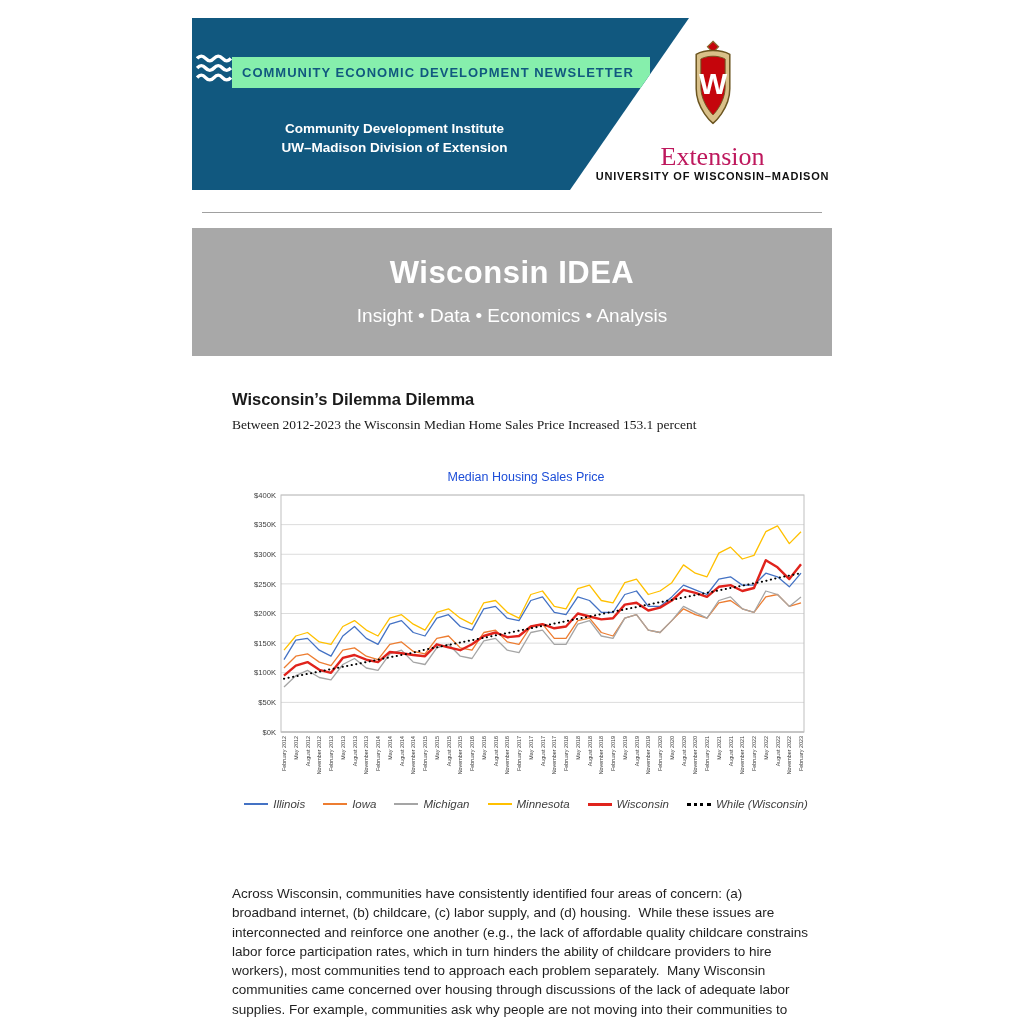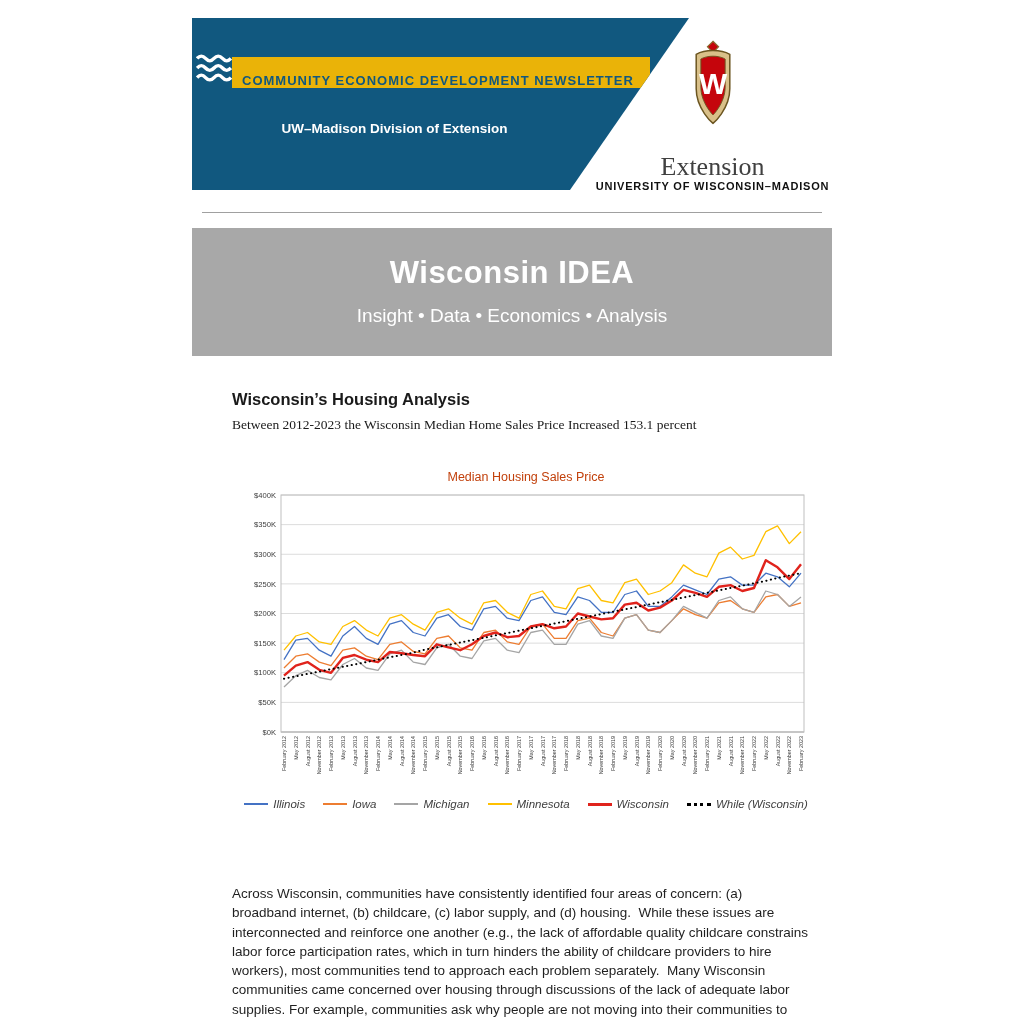--- a/index.html
+++ b/index.html
@@ -4,47 +4,47 @@
 <style>
   html,body{margin:0;padding:0;background:#fff;}
   .page{position:relative;width:1024px;height:1024px;background:#fff;overflow:hidden;
         font-family:"Liberation Sans",sans-serif;color:#1a1a1a;}
 
   
   .masthead{position:absolute;left:192px;top:18px;width:640px;height:172px;}
   .blue-block{position:absolute;left:0;top:0;width:497px;height:172px;background:#11587f;
               clip-path:polygon(0 0,497px 0,378px 172px,0 172px);}
   .wave-icon{position:absolute;left:4px;top:34px;width:36px;height:38px;}
-  .title-strip{position:absolute;left:40px;top:39px;width:418px;height:31px;background:#eab308;
-               display:flex;align-items:flex-end;}
+  .title-strip{position:absolute;left:40px;top:39px;width:418px;height:31px;background:#86efac;
+               display:flex;align-items:center;}
   .title-strip span{color:#11587f;font-weight:bold;font-size:13px;letter-spacing:1px;padding-left:10px;white-space:nowrap;}
   .org-lines{position:absolute;left:30px;top:101px;width:345px;text-align:center;color:#fff;
              font-size:13.5px;font-weight:bold;line-height:19px;}
 
   .brand-right{position:absolute;left:403px;top:22px;width:235px;text-align:center;}
   .crest{display:block;margin:0 auto;}
-  .ext-word{font-family:"Liberation Serif",serif;color:#404040;font-size:26px;line-height:26px;margin-top:20px;}
+  .ext-word{font-family:"Liberation Serif",serif;color:#be185d;font-size:26px;line-height:26px;margin-top:10px;}
   .univ-line{color:#111;font-size:11px;font-weight:bold;letter-spacing:0.8px;white-space:nowrap;}
 
   .divider{position:absolute;left:202px;top:212px;width:620px;height:1px;background:#a0a0a0;}
 
   
   .banner{position:absolute;left:192px;top:228px;width:640px;height:128px;background:#a8a8a8;
           text-align:center;color:#fff;}
   .banner h1{margin:27px 0 0 0;font-size:31px;font-weight:bold;letter-spacing:0.5px;}
   .banner-sub{margin-top:14px;font-size:19px;}
 
   
   .article-head{position:absolute;left:232px;top:390px;width:580px;}
   .article-head h2{margin:0;font-size:16.5px;font-weight:bold;color:#1a1a1a;}
   .article-sub{margin-top:8px;font-size:13.5px;color:#1a1a1a;font-family:Liberation Serif, serif;}
 
   
   .chart-fig{position:absolute;left:237px;top:470px;width:578px;margin:0;}
-  .chart-title{text-align:center;font-size:12.5px;color:#c2410c;margin-bottom:3px;}
+  .chart-title{text-align:center;font-size:12.5px;color:#1d4ed8;margin-bottom:3px;}
   svg text{font-family:"Liberation Sans",sans-serif;}
   .legend{display:flex;justify-content:center;align-items:center;margin-top:2px;
           font-size:11.5px;color:#404040;flex-wrap:nowrap;white-space:nowrap;font-style:italic;}
   .legend-item{display:inline-flex;align-items:center;margin:0 9px;}
   .legend-item .swatch{display:inline-block;width:24px;height:0;margin-right:5px;}
 
   
   .body-text{position:absolute;left:232px;top:884px;width:578px;font-size:13.5px;
              line-height:19.3px;color:#1f1f1f;white-space:pre-wrap;margin:0;}
 </style>
@@ -59,20 +59,21 @@
         <svg viewBox="0 0 34 30" width="36" height="32" aria-hidden="true">
           <path d="M1 6 q4 -4.5 8 0 t8 0 t8 0 t8 0" stroke="#fff" stroke-width="3.2" fill="none"></path>
           <path d="M1 15 q4 -4.5 8 0 t8 0 t8 0 t8 0" stroke="#fff" stroke-width="3.2" fill="none"></path>
           <path d="M1 24 q4 -4.5 8 0 t8 0 t8 0 t8 0" stroke="#fff" stroke-width="3.2" fill="none"></path>
         </svg>
       </div>
       <div class="title-strip">
         <span>COMMUNITY ECONOMIC DEVELOPMENT NEWSLETTER</span>
       </div>
       <div class="org-lines">
+        <div>Community Development Institute</div>
         <div>UW–Madison Division of Extension</div>
       </div>
     </div>
 
     <div class="brand-right">
       <svg class="crest" viewBox="0 0 60 100" width="56" height="94" aria-hidden="true">
         <path d="M30 1 l6 6 -6 6 -6 -6 Z" fill="#c5050c" stroke="#8a6d2f" stroke-width="1.2"></path>
         <path d="M30 11 C41 11 48 15 48 15 L48 52 C48 74 30 89 30 89 C30 89 12 74 12 52 L12 15 C12 15 19 11 30 11 Z" fill="#d9c089" stroke="#6b5520" stroke-width="1.6"></path>
         <path d="M30 17 C38 17 43 20 43 20 L43 50 C43 67 30 80 30 80 C30 80 17 67 17 50 L17 20 C17 20 22 17 30 17 Z" fill="#c5050c" stroke="#6b5520" stroke-width="1"></path>
         <text x="30" y="58" text-anchor="middle" font-size="32" font-family="Liberation Serif, serif" font-weight="bold" fill="#ffffff">W</text>
@@ -83,21 +84,21 @@
   </header>
 
   <div class="divider"></div>
 
   <section class="banner">
     <h1>Wisconsin IDEA</h1>
     <div class="banner-sub">Insight • Data • Economics • Analysis</div>
   </section>
 
   <div class="article-head">
-    <h2>Wisconsin’s Housing Analysis</h2>
+    <h2>Wisconsin’s Dilemma Dilemma</h2>
     <div class="article-sub">Between 2012-2023 the Wisconsin Median Home Sales Price Increased 153.1 percent</div>
   </div>
 
   <figure class="chart-fig">
     <div class="chart-title">Median Housing Sales Price</div>
     <svg id="chart-svg" width="575" height="305" viewBox="0 0 575 305">
         <line x1="44" x2="567" y1="245" y2="245" stroke="#9a9a9a" stroke-width="1"></line>
         <text x="39" y="247.7" text-anchor="end" font-size="7.6" fill="#404040">$0K</text>
         <line x1="44" x2="567" y1="215.375" y2="215.375" stroke="#dcdcdc" stroke-width="1"></line>
         <text x="39" y="218.075" text-anchor="end" font-size="7.6" fill="#404040">$50K</text>

